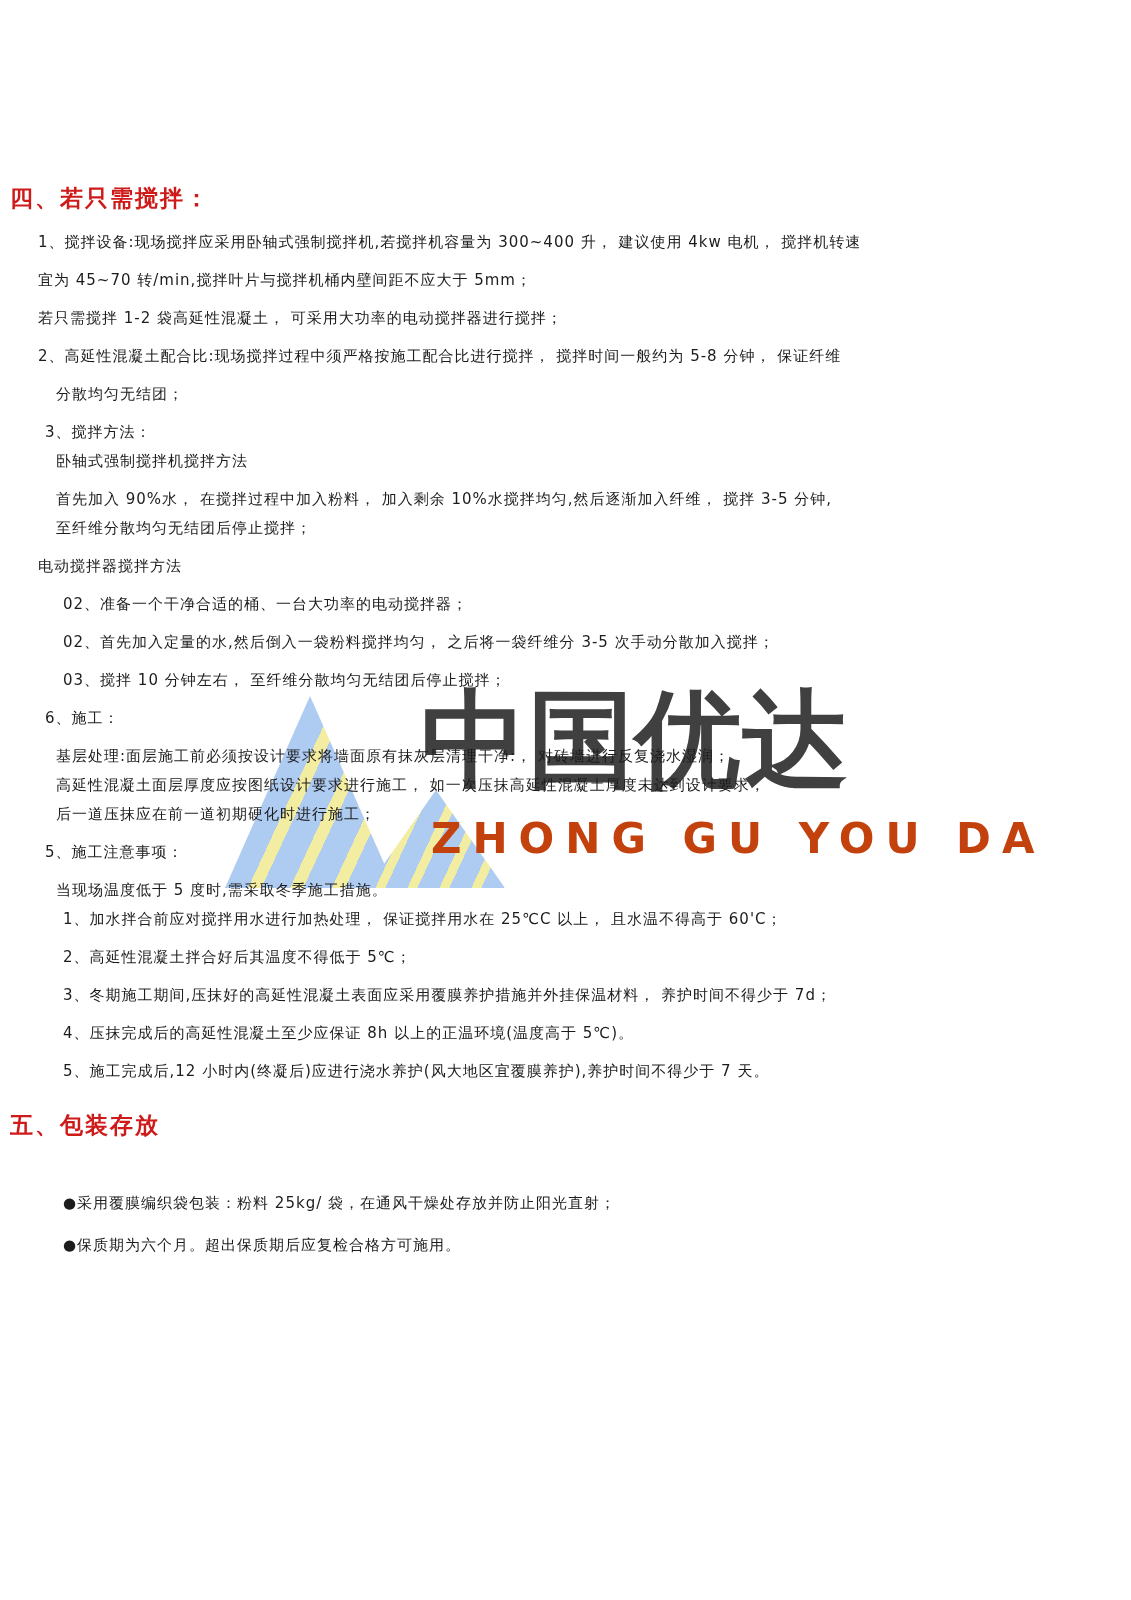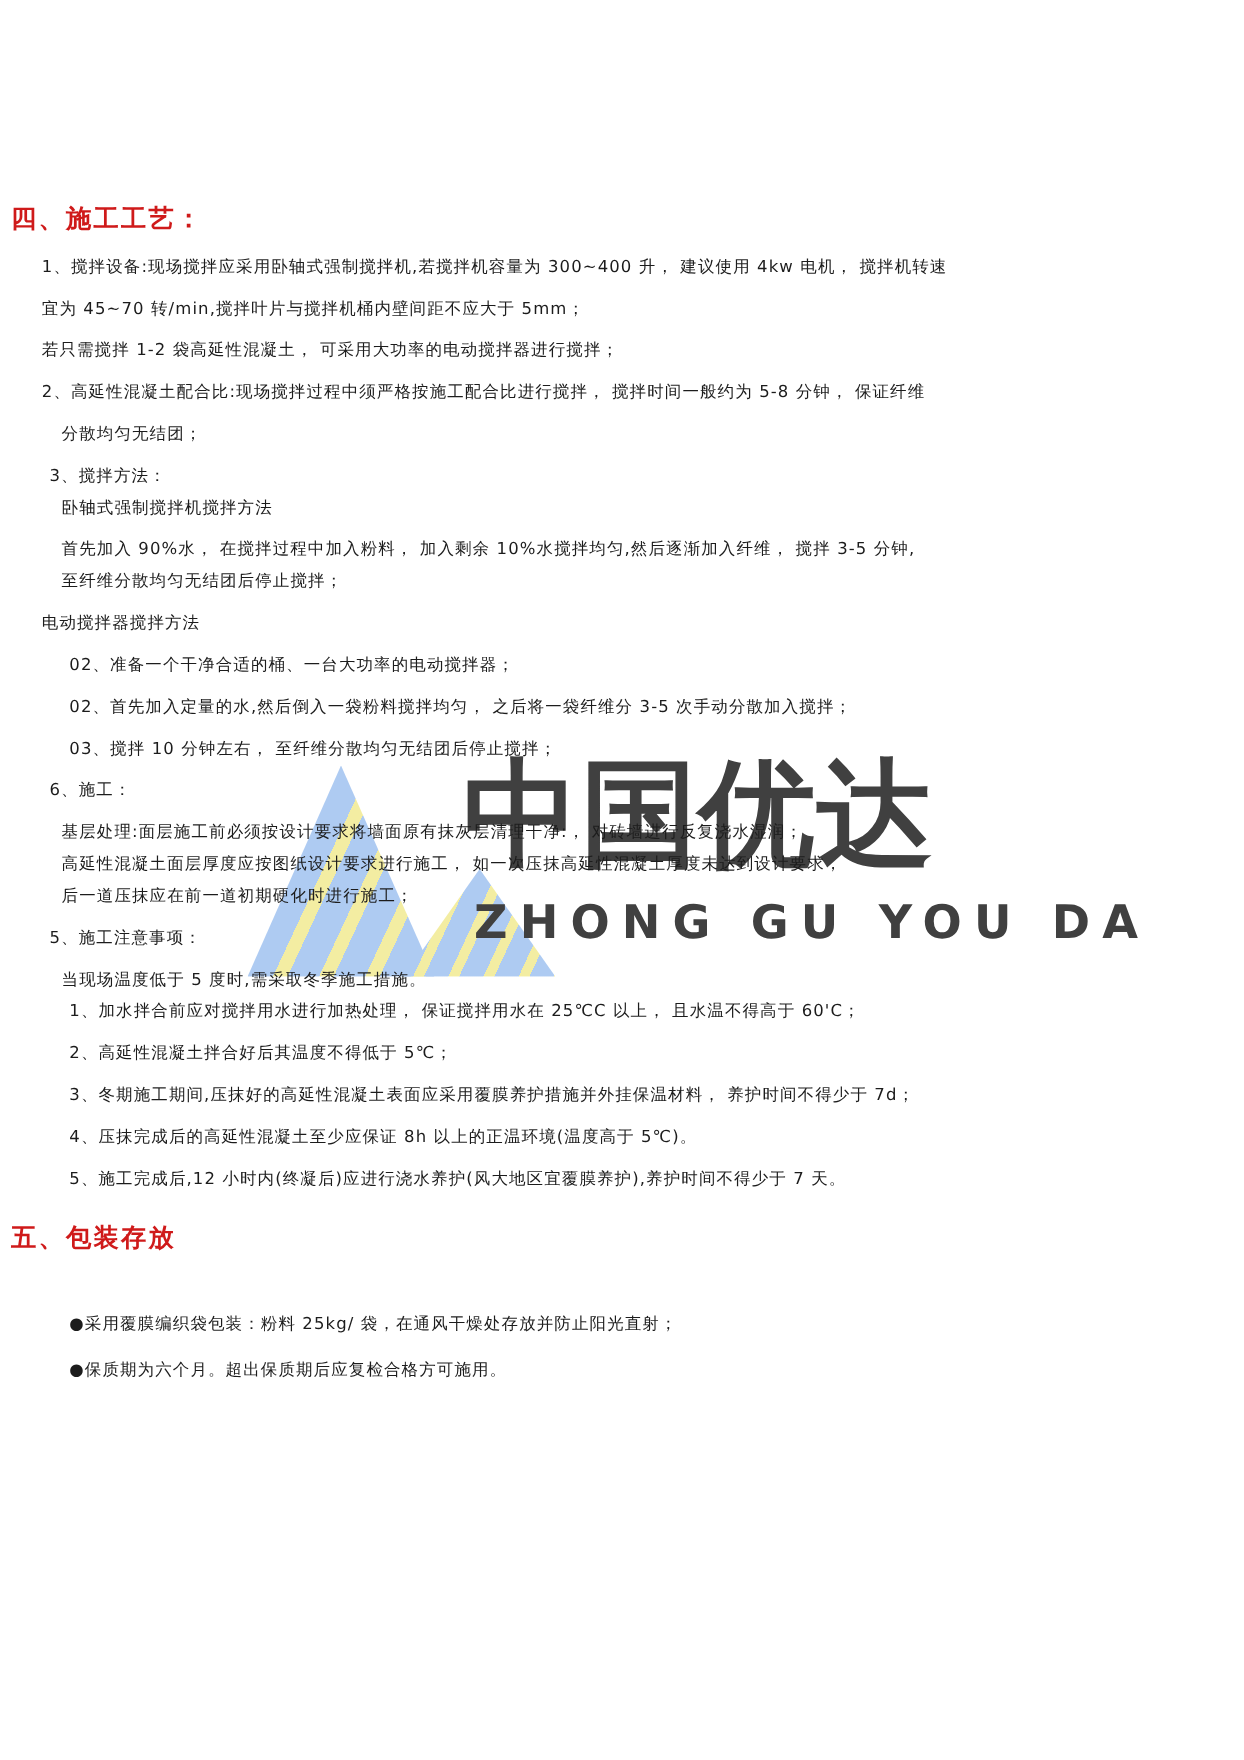--- a/index.html
+++ b/index.html
@@ -56,21 +56,21 @@
     white-space: nowrap;
     letter-spacing: 1px;
     font-family: Liberation Serif, serif;
   }
   .wm-en {
     position: absolute;
     left: 206px;
     top: 126px;
     font-size: 42px;
     font-weight: bold;
-    color: #404040;
+    color: #c2410c;
     letter-spacing: 11px;
     white-space: nowrap;
   }
 
   
   .content {
     position: relative;
     z-index: 1;
     padding-top: 183px;
   }
@@ -105,21 +105,21 @@
 <div class="page">
 
   <div class="watermark">
     <div class="wm-tri-big"></div>
     <div class="wm-tri-small"></div>
     <div class="wm-cn">中国优达</div>
     <div class="wm-en">ZHONG GU YOU DA</div>
   </div>
 
   <div class="content">
-    <div class="heading">四、施工工艺：</div>
+    <div class="heading">四、若只需搅拌：</div>
     <div>
         <div class="line i-a">1、搅拌设备:现场搅拌应采用卧轴式强制搅拌机,若搅拌机容量为 300~400 升， 建议使用 4kw 电机， 搅拌机转速</div>
         <div class="line i-a">宜为 45~70 转/min,搅拌叶片与搅拌机桶内壁间距不应大于 5mm；</div>
         <div class="line i-a">若只需搅拌 1-2 袋高延性混凝土， 可采用大功率的电动搅拌器进行搅拌；</div>
         <div class="line i-a">2、高延性混凝土配合比:现场搅拌过程中须严格按施工配合比进行搅拌， 搅拌时间一般约为 5-8 分钟， 保证纤维</div>
         <div class="line i-b">分散均匀无结团；</div>
         <div class="line i-a2 tight">3、搅拌方法：</div>
         <div class="line i-b">卧轴式强制搅拌机搅拌方法</div>
         <div class="line i-b tight">首先加入 90%水， 在搅拌过程中加入粉料， 加入剩余 10%水搅拌均匀,然后逐渐加入纤维， 搅拌 3-5 分钟,</div>
         <div class="line i-b">至纤维分散均匀无结团后停止搅拌；</div>

